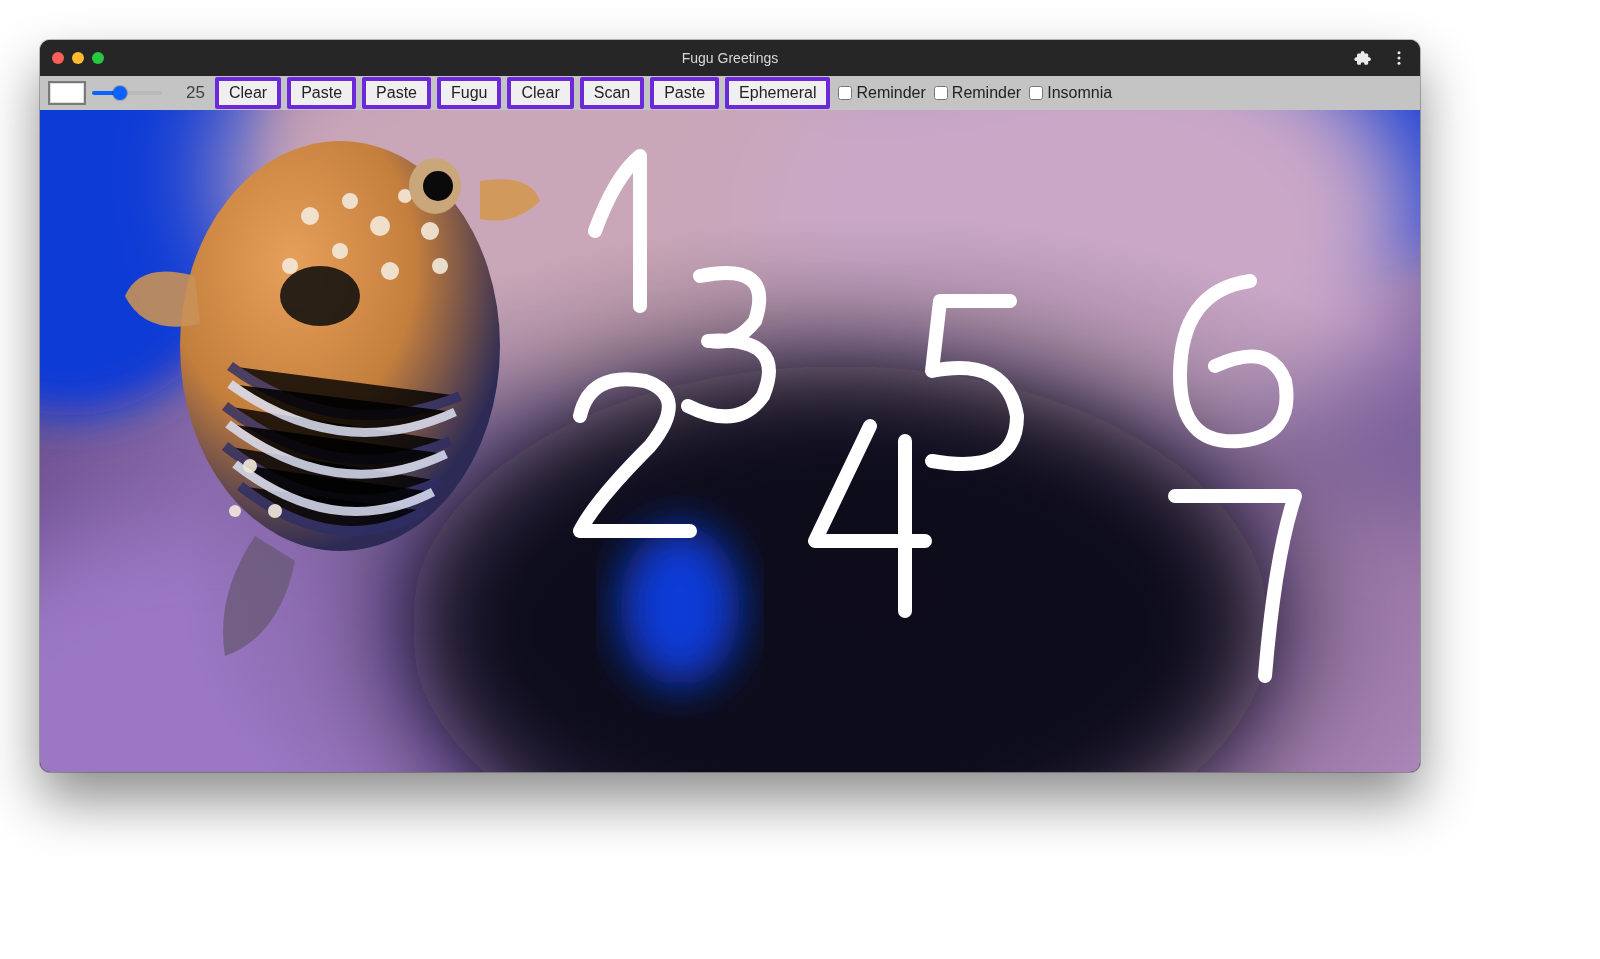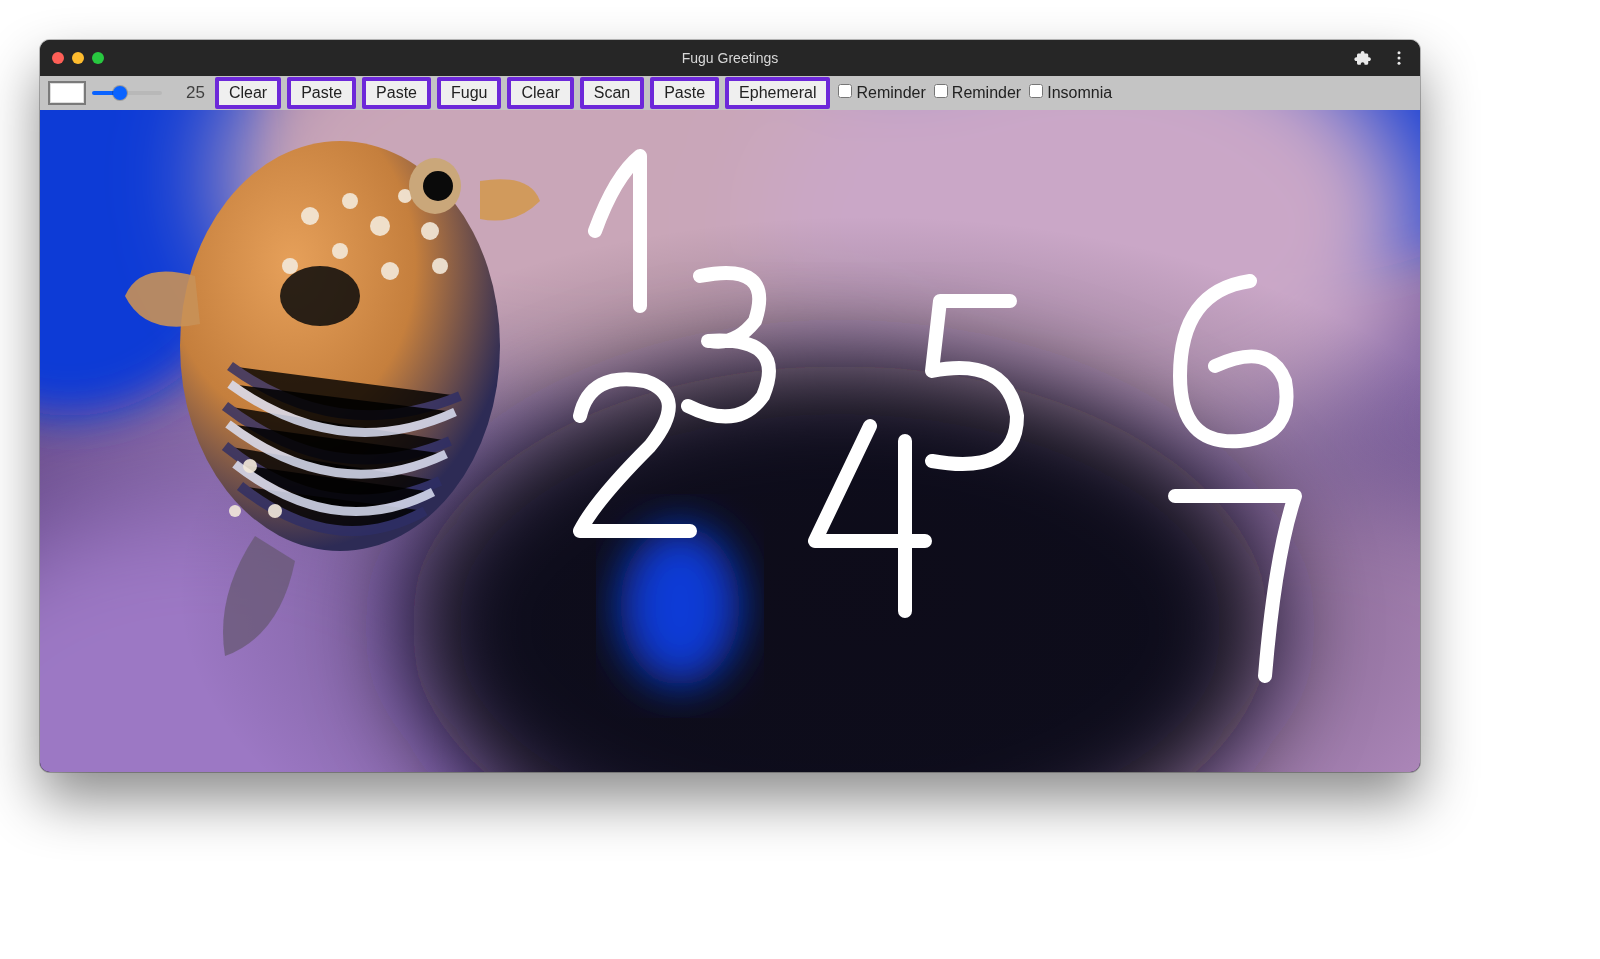--- a/index.html
+++ b/index.html
@@ -110,21 +110,21 @@
     background: #efefef;
     border: 4px solid #6d28d9;
     padding: 3px 10px;
     font-size: 16px;
     color: #222;
     border-radius: 2px;
     cursor: pointer;
   }
   label.chk {
     display: flex;
-    align-items: flex-start;
+    align-items: center;
     gap: 4px;
     font-size: 16px;
     color: #222;
     margin-left: 2px;
   }
   input[type=checkbox] {
     width: 14px; height: 14px;
     margin: 0;
   }
   .canvas-area {

